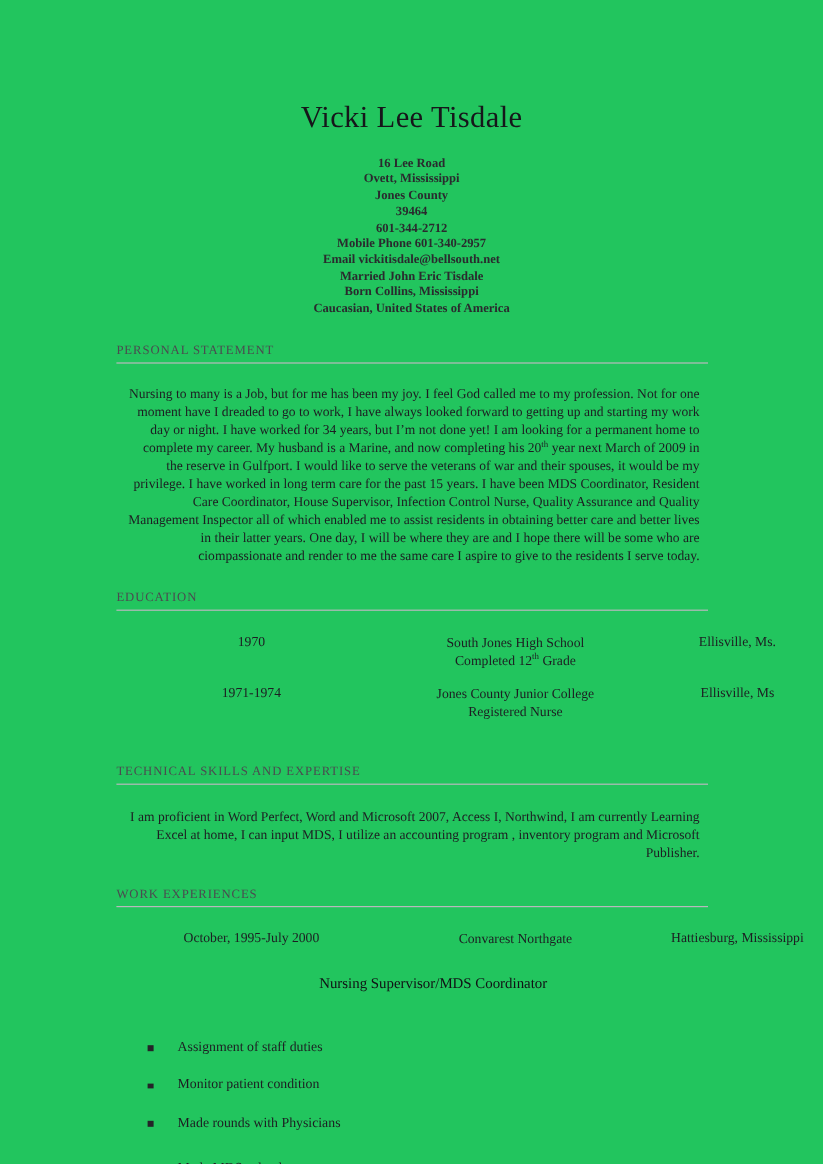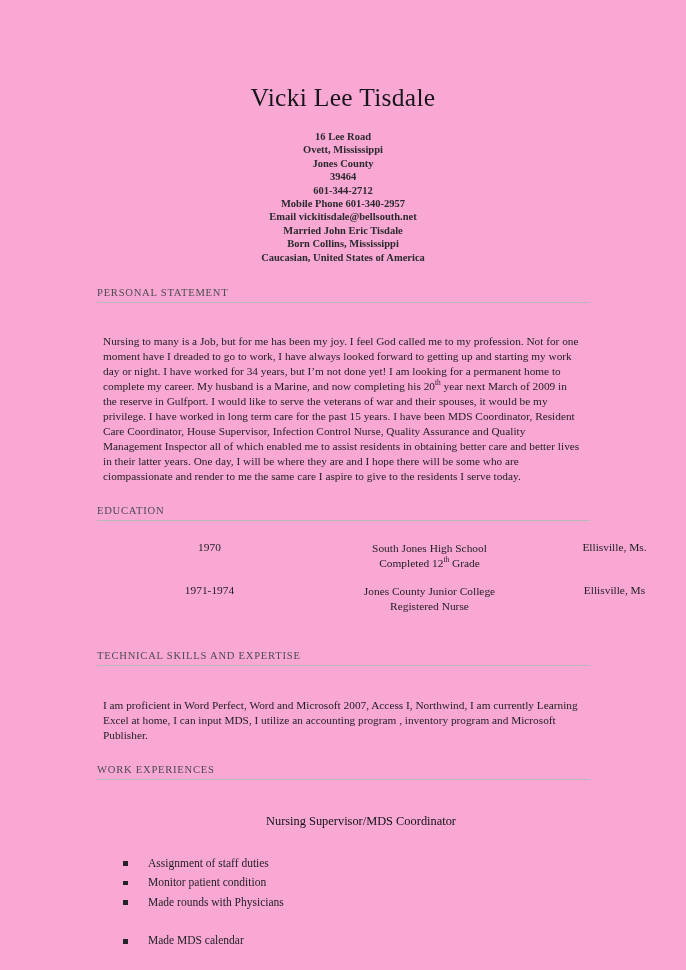--- a/index.html
+++ b/index.html
@@ -13,21 +13,21 @@
     position: relative;
     font-family: "Liberation Serif", "DejaVu Serif", serif;
     color: #1a1a1a;
     overflow: hidden;
   }
   .page {
     position: absolute;
     left: 0; top: 0;
     width: 686px;
     height: 970px;
-    background: #f9a8d4;
+    background: #22c55e;
   }
 
   
   .doc-name {
     text-align: center;
     font-size: 25.5px;
     letter-spacing: 0.3px;
     color: #16161a;
     margin: 0;
     padding-top: 83px;
@@ -54,25 +54,25 @@
     font-size: 10.6px;
     letter-spacing: 0.75px;
     color: #4b4b50;
     padding-bottom: 4px;
     border-bottom: 1.5px solid #b9b9bd;
     font-weight: normal;
   }
 
   
   .body-para {
-    margin: 12px 0 0 103px;
+    margin: 0 0 0 103px;
     width: 480px;
     font-size: 11.3px;
     line-height: 15.05px;
-    text-align: left;
+    text-align: right;
     color: #1d1d22;
   }
   .body-para sup {
     font-size: 7.4px;
     vertical-align: super;
     line-height: 0;
   }
 
   
   .row3 {
@@ -127,20 +127,21 @@
     padding: 0 0 0 123px;
   }
   .bullets li {
     position: relative;
     font-size: 11.5px;
     color: #1d1d22;
     padding-left: 25px;
     height: 19.6px;
     line-height: 19.6px;
     white-space: nowrap;
+    margin-top: 12px;
   }
   .bullets li .sq {
     position: absolute;
     left: 0;
     top: 7.5px;
     width: 4.6px;
     height: 4.6px;
     background: #242428;
   }
   .bullets li.gap-before {
@@ -193,20 +194,25 @@
   <div style="height:32px"></div>
   <div class="section-head">TECHNICAL SKILLS AND EXPERTISE</div>
 
   <div style="height:20px"></div>
   <p class="body-para">I am proficient in Word Perfect, Word and Microsoft 2007, Access I, Northwind, I am currently Learning Excel at home, I can input MDS, I utilize an accounting program , inventory program and Microsoft Publisher.</p>
 
   <div style="height:21px"></div>
   <div class="section-head">WORK EXPERIENCES</div>
 
   <div style="height:20px"></div>
+  <div class="row3" style="margin-left:97px;height:22px;">
+    <span class="col-when">October, 1995-July 2000</span>
+    <span class="col-what">Convarest Northgate</span>
+    <span class="col-where">Hattiesburg, Mississippi</span>
+  </div>
 
   <div style="height:14px"></div>
   <div class="job-title">Nursing Supervisor/MDS Coordinator</div>
 
   <div style="height:25px"></div>
   <ul class="bullets">
     <li><span class="sq"></span><span>Assignment of staff duties</span></li>
     <li><span class="sq"></span><span>Monitor patient condition</span></li>
     <li><span class="sq"></span><span>Made rounds with Physicians</span></li>
     <li class="gap-before"><span class="sq"></span><span>Made MDS calendar</span></li>

